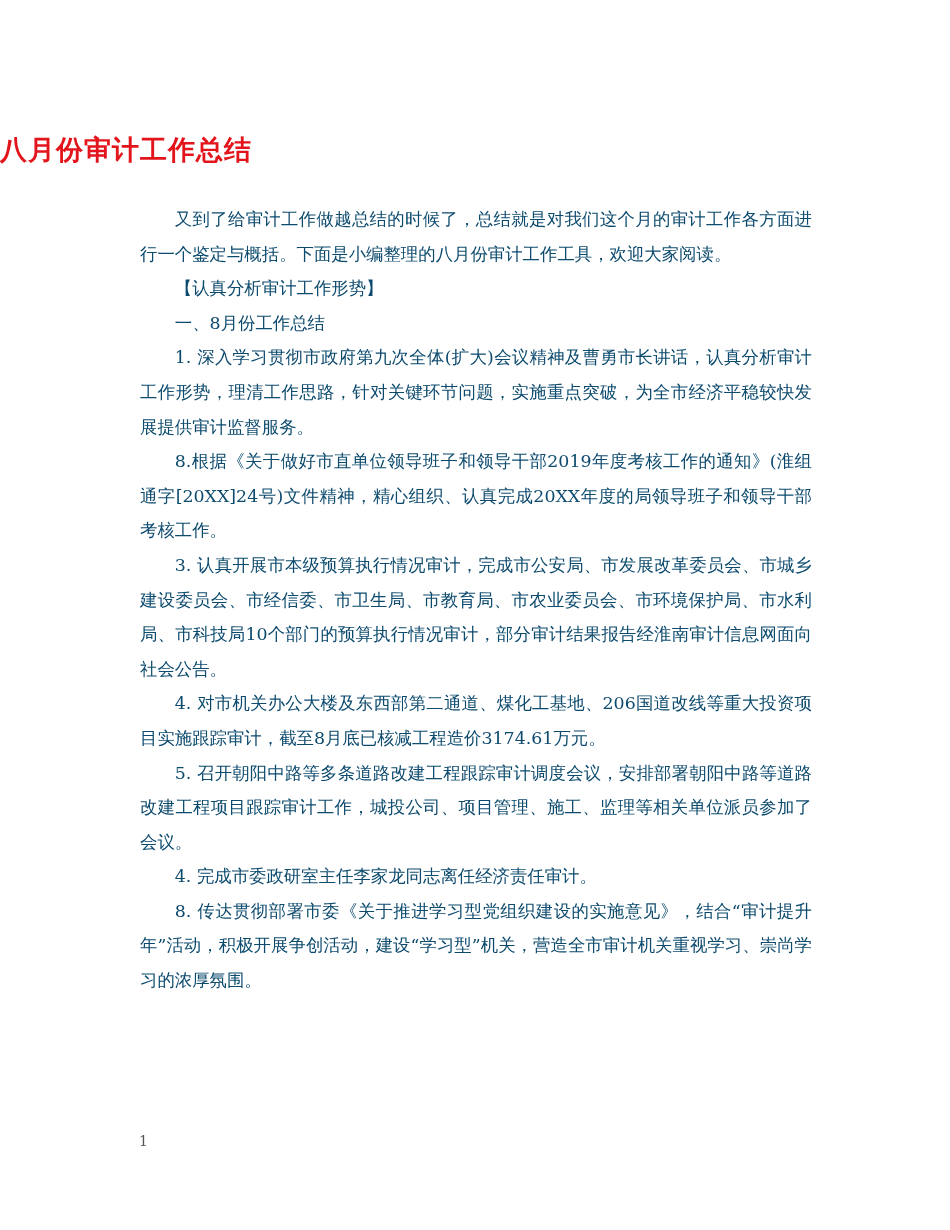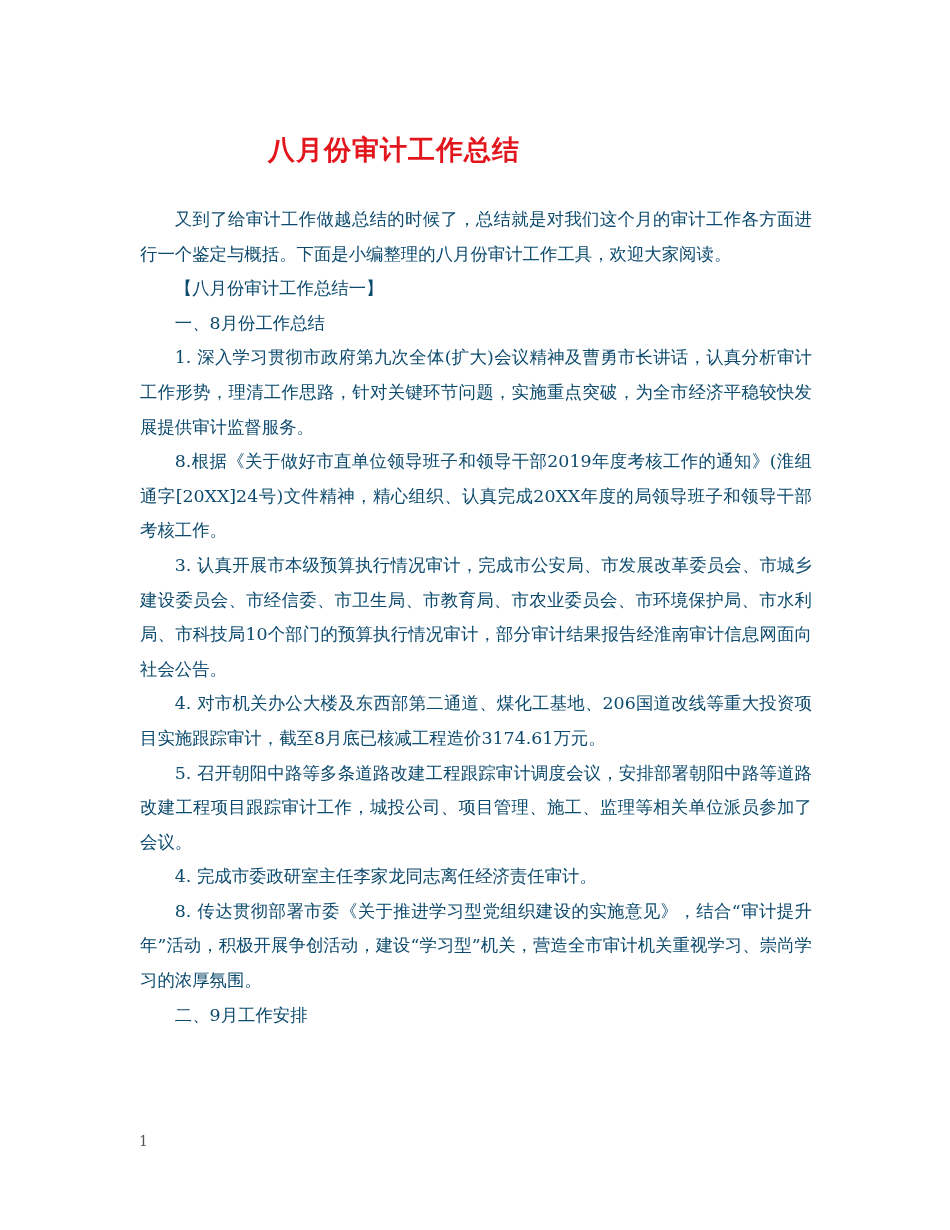--- a/index.html
+++ b/index.html
@@ -20,21 +20,20 @@
       left: 0; top: 0;
       width: 950px;
       height: 1230px;
       background: #ffffff;
     }
     .title {
       position: absolute;
       top: 130px;
       left: 0;
       width: 788px;
-      text-align: center;
       font-family: "DejaVu Sans", "Liberation Sans", sans-serif;
       font-size: 27px;
       font-weight: bold;
       color: #e3151c;
       letter-spacing: 1px;
       line-height: 40px;
     }
     .body-text {
       position: absolute;
       top: 202px;
@@ -60,26 +59,25 @@
     }
   </style>
 </head>
 <body>
 
 <div class="page">
   <h1 class="title" style="margin:0;">八月份审计工作总结</h1>
 
   <div class="body-text">
     <p>又到了给审计工作做越总结的时候了，总结就是对我们这个月的审计工作各方面进行一个鉴定与概括。下面是小编整理的八月份审计工作工具，欢迎大家阅读。</p>
-    <p>【八月份审计工作总结一】</p>
+    <p>【认真分析审计工作形势】</p>
     <p>一、8月份工作总结</p>
     <p>1. 深入学习贯彻市政府第九次全体(扩大)会议精神及曹勇市长讲话，认真分析审计工作形势，理清工作思路，针对关键环节问题，实施重点突破，为全市经济平稳较快发展提供审计监督服务。</p>
     <p>8.根据《关于做好市直单位领导班子和领导干部2019年度考核工作的通知》(淮组通字[20XX]24号)文件精神，精心组织、认真完成20XX年度的局领导班子和领导干部考核工作。</p>
     <p>3. 认真开展市本级预算执行情况审计，完成市公安局、市发展改革委员会、市城乡建设委员会、市经信委、市卫生局、市教育局、市农业委员会、市环境保护局、市水利局、市科技局10个部门的预算执行情况审计，部分审计结果报告经淮南审计信息网面向社会公告。</p>
     <p>4. 对市机关办公大楼及东西部第二通道、煤化工基地、206国道改线等重大投资项目实施跟踪审计，截至8月底已核减工程造价3174.61万元。</p>
     <p>5. 召开朝阳中路等多条道路改建工程跟踪审计调度会议，安排部署朝阳中路等道路改建工程项目跟踪审计工作，城投公司、项目管理、施工、监理等相关单位派员参加了会议。</p>
     <p>4. 完成市委政研室主任李家龙同志离任经济责任审计。</p>
     <p>8. 传达贯彻部署市委《关于推进学习型党组织建设的实施意见》，结合“审计提升年”活动，积极开展争创活动，建设“学习型”机关，营造全市审计机关重视学习、崇尚学习的浓厚氛围。</p>
-    <p>二、9月工作安排</p>
   </div>
 
   <div class="page-number">1</div>
 </div>
 
 </body></html>

